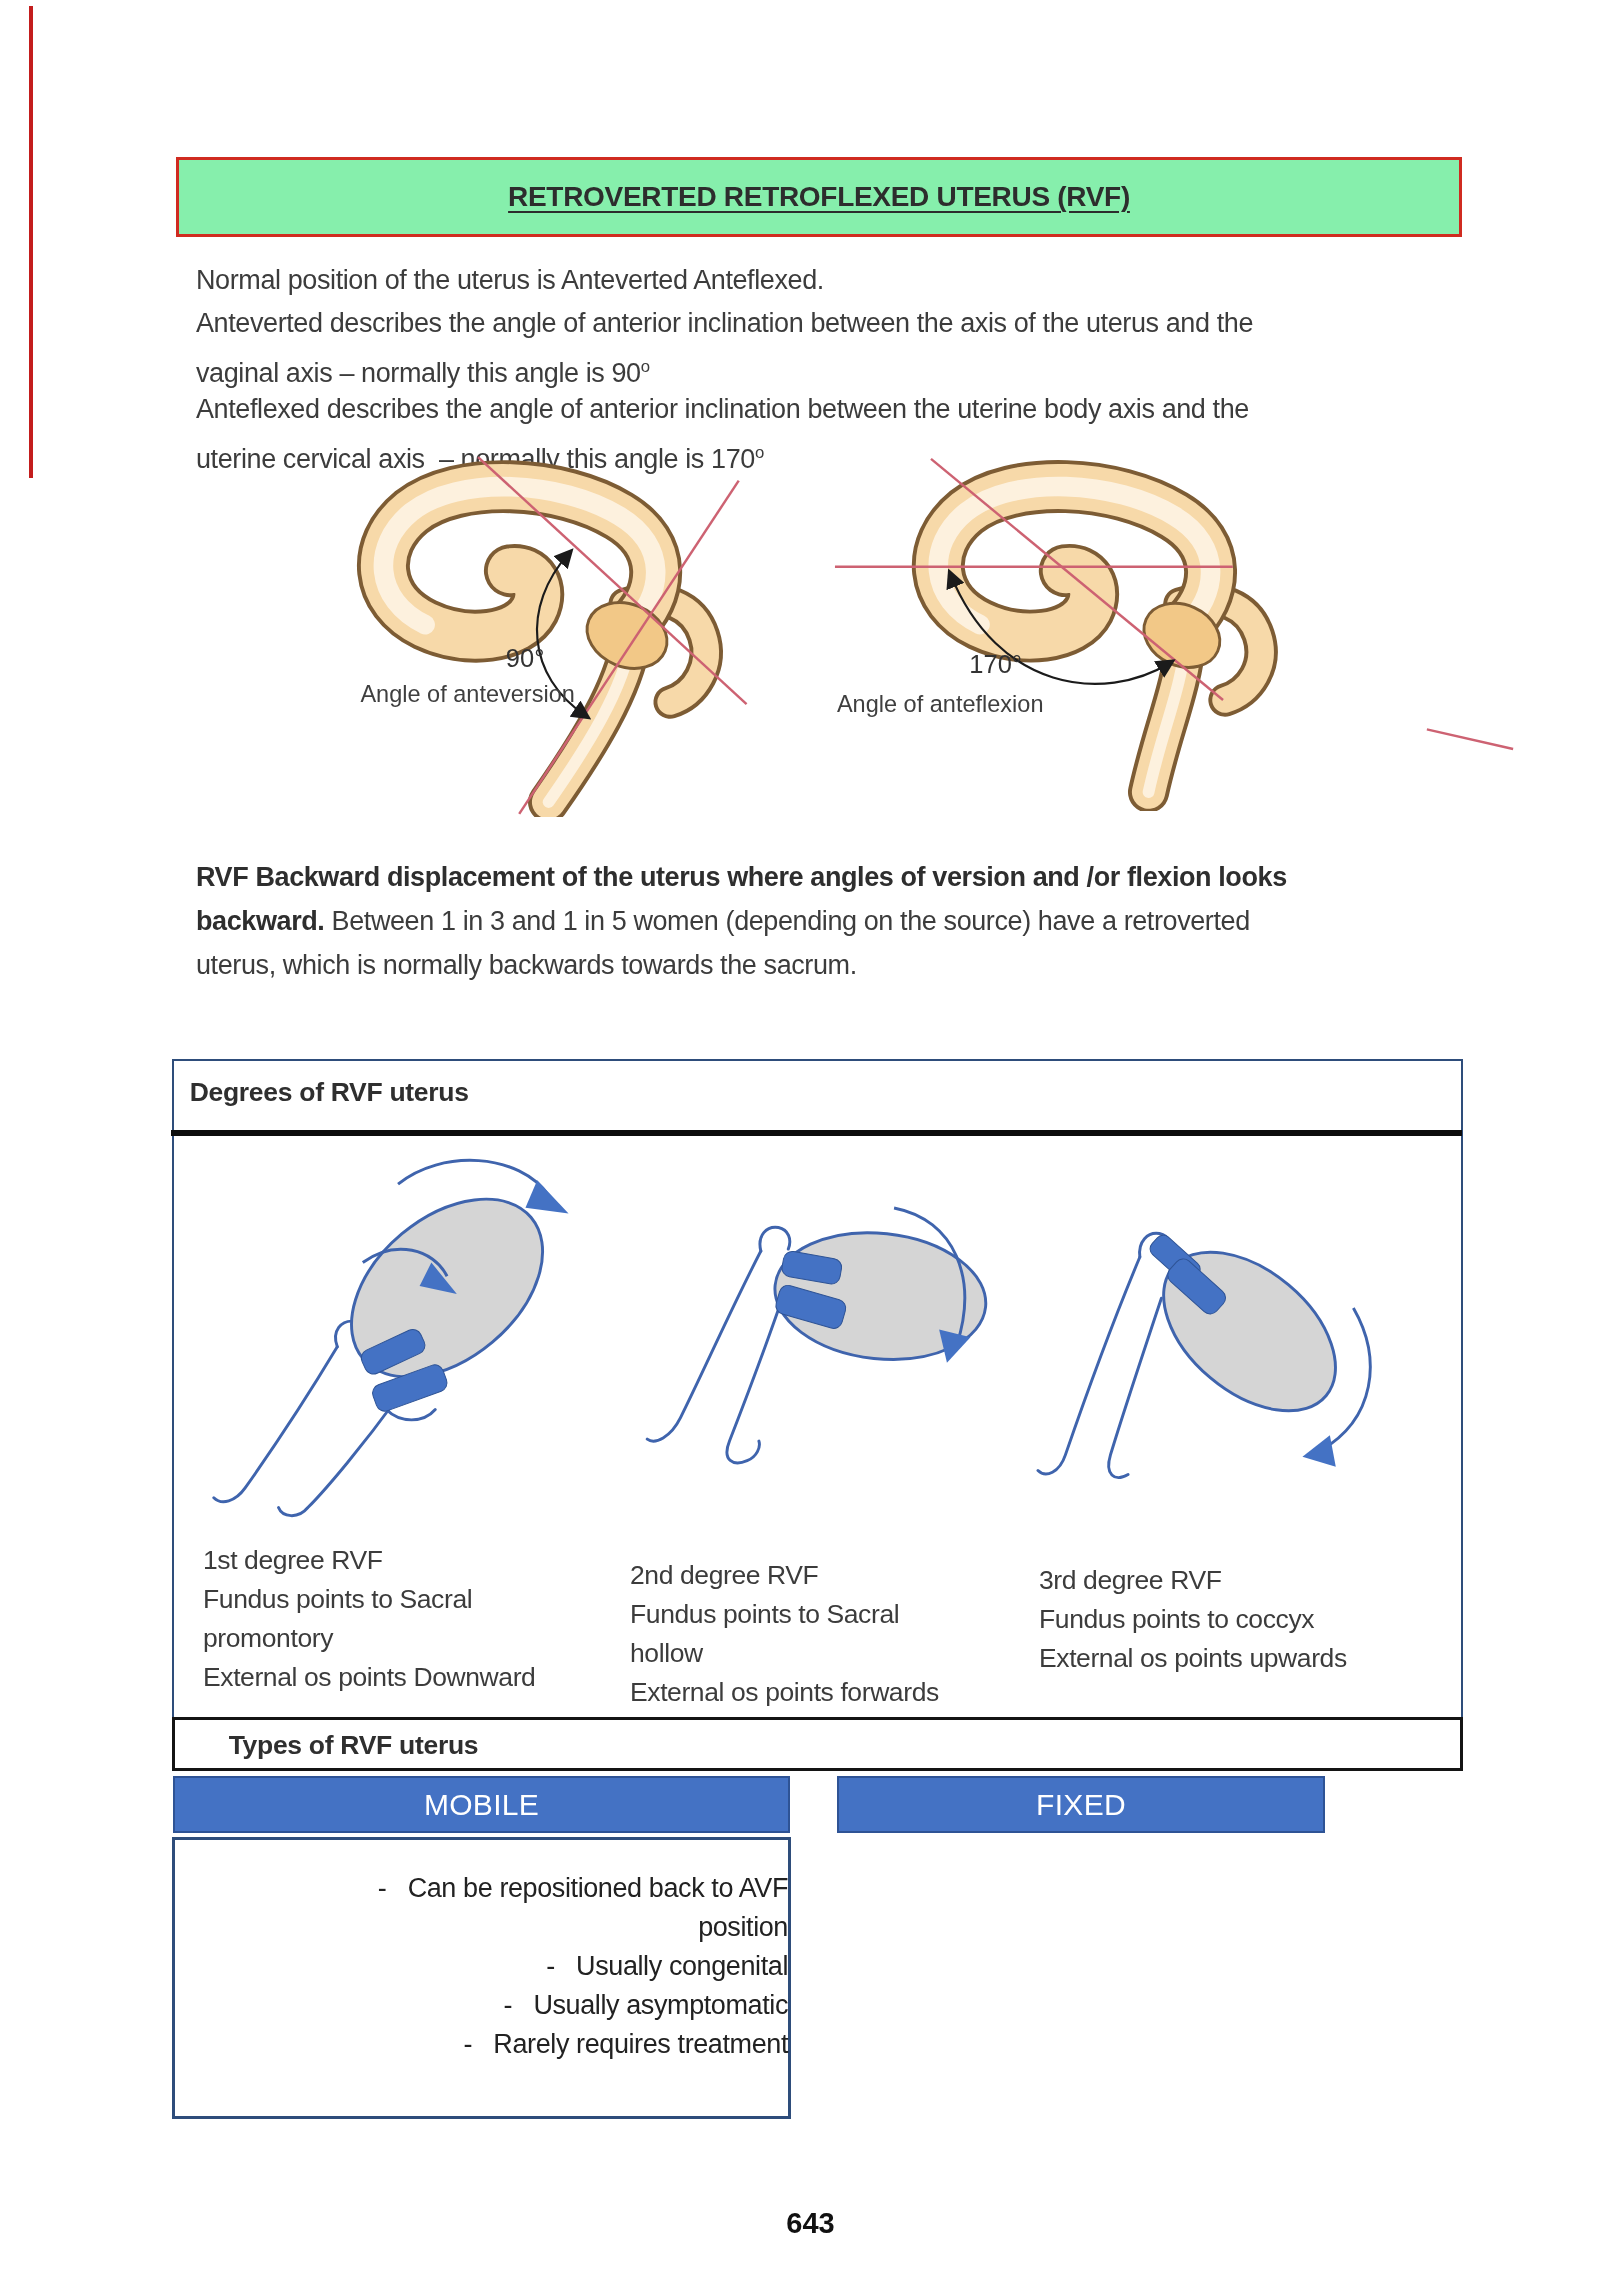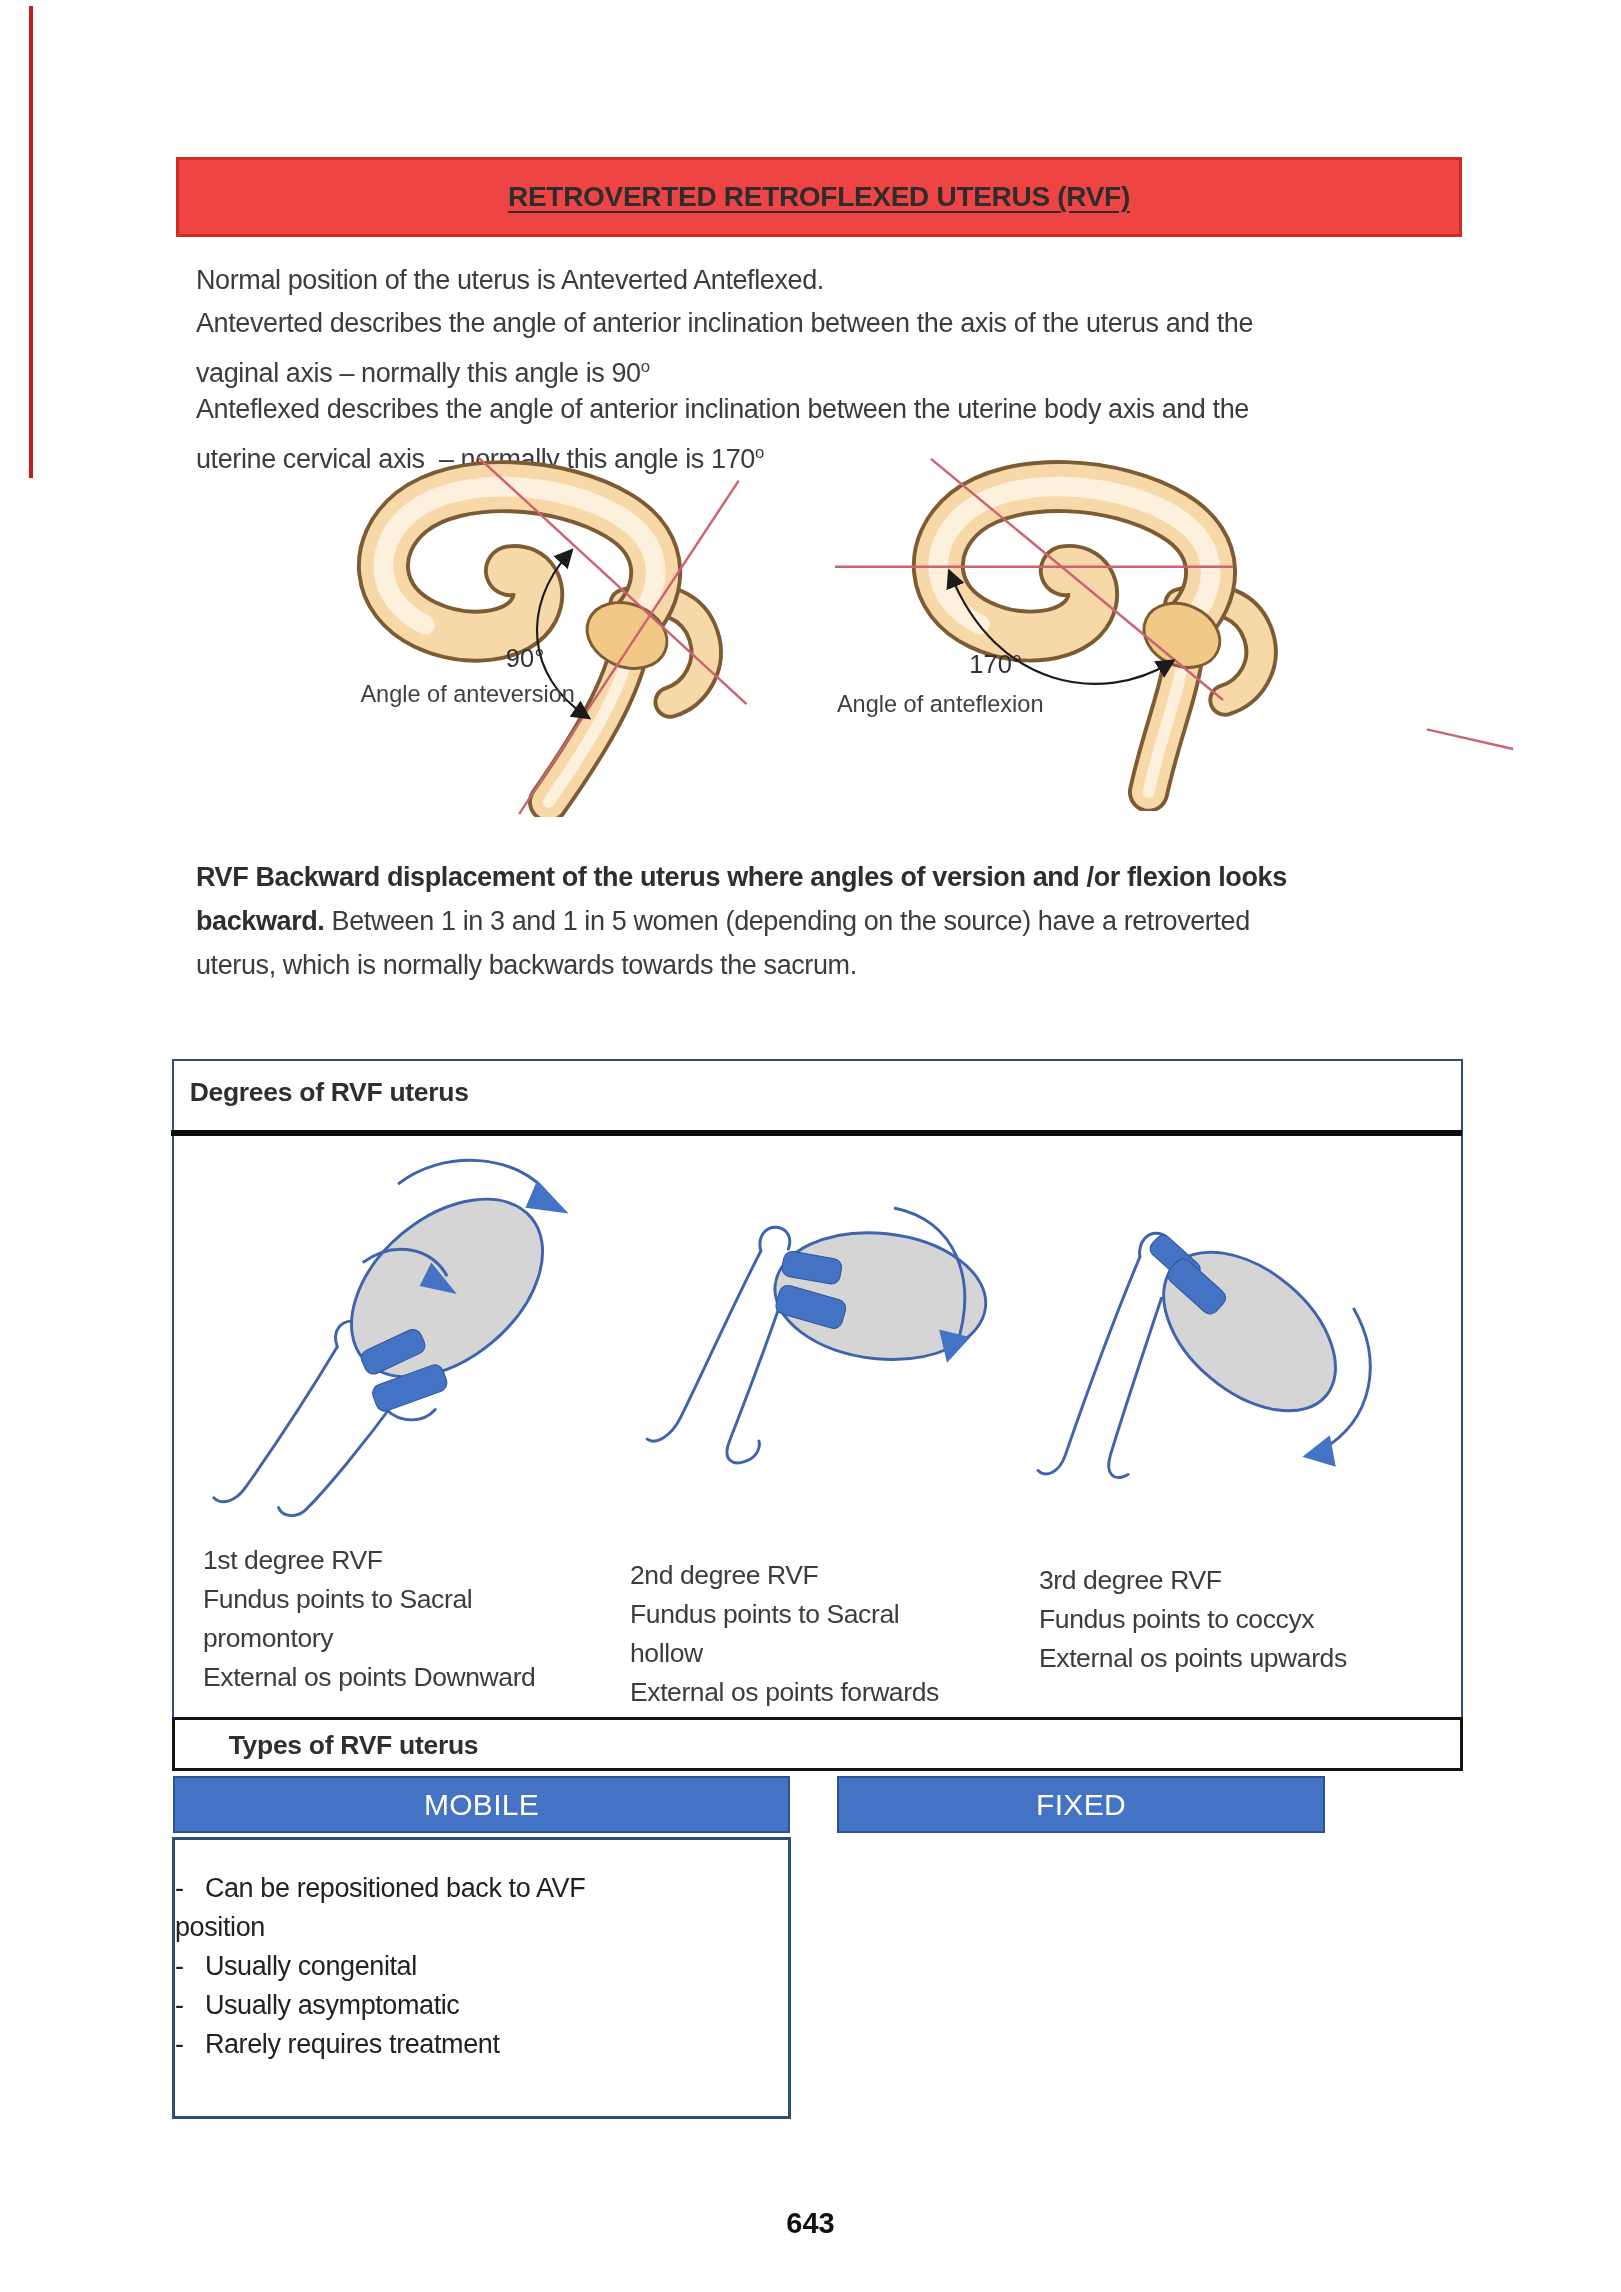--- a/index.html
+++ b/index.html
@@ -1,31 +1,31 @@
 <!DOCTYPE html>
 <html><head>
 <meta charset="utf-8">
 <style>
   html,body{margin:0;padding:0;background:#ffffff;}
   .page{position:relative;width:1621px;height:2293px;background:#ffffff;overflow:hidden;
         font-family:"Liberation Sans",sans-serif;color:#3b3b3b;}
   .abs{position:absolute;}
   .bodyline{white-space:pre;font-size:27px;letter-spacing:-0.4px;line-height:43px;height:43px;color:#3c3c3c;}
   .bodyline sup{font-size:0.62em;vertical-align:super;}
-  .titlebox{background:#ef4444;border:3.9px solid #d02b20;box-sizing:border-box;text-align:center;}
+  .titlebox{background:#86efac;border:3.9px solid #d02b20;box-sizing:border-box;text-align:center;}
   .titletext{font-weight:bold;font-size:28px;letter-spacing:-0.3px;color:#2d2d2d;
              text-decoration:underline;text-decoration-thickness:2px;text-underline-offset:4.9px;line-height:74px;}
   .panel{border:2.9px solid #2e4d7b;box-sizing:border-box;background:#ffffff;}
   .panelheader{font-weight:bold;font-size:26.5px;letter-spacing:-0.3px;color:#2f2f2f;}
   .blackline{background:#0d0d0d;}
   .degline{white-space:pre;font-size:26.5px;letter-spacing:-0.4px;line-height:39px;color:#3c3c3c;}
   .typesheaderbox{border:3.9px solid #141414;box-sizing:border-box;background:#ffffff;}
   .bluebar{background:#4472c4;border:2px solid #2e5395;box-sizing:border-box;text-align:center;}
   .bluebartext{color:#ffffff;font-size:30px;letter-spacing:0.3px;line-height:53px;}
-  .contentbox{border:3.9px solid #2e4d7b;box-sizing:border-box;background:#ffffff;text-align:left;}
+  .contentbox{border:3.9px solid #2e4d7b;box-sizing:border-box;background:#ffffff;text-align:right;}
   .bulletline{white-space:pre;font-size:27px;letter-spacing:-0.4px;line-height:39px;color:#222222;}
   .pagenum{font-weight:bold;font-size:29px;color:#111111;text-align:center;}
   .figcap{font-size:24px;fill:#3f3f3f;}
   .figangle{font-size:26px;fill:#333333;}
   svg text{font-family:"Liberation Sans",sans-serif;}
 </style>
 </head>
 <body>
 
 <div class="page">

